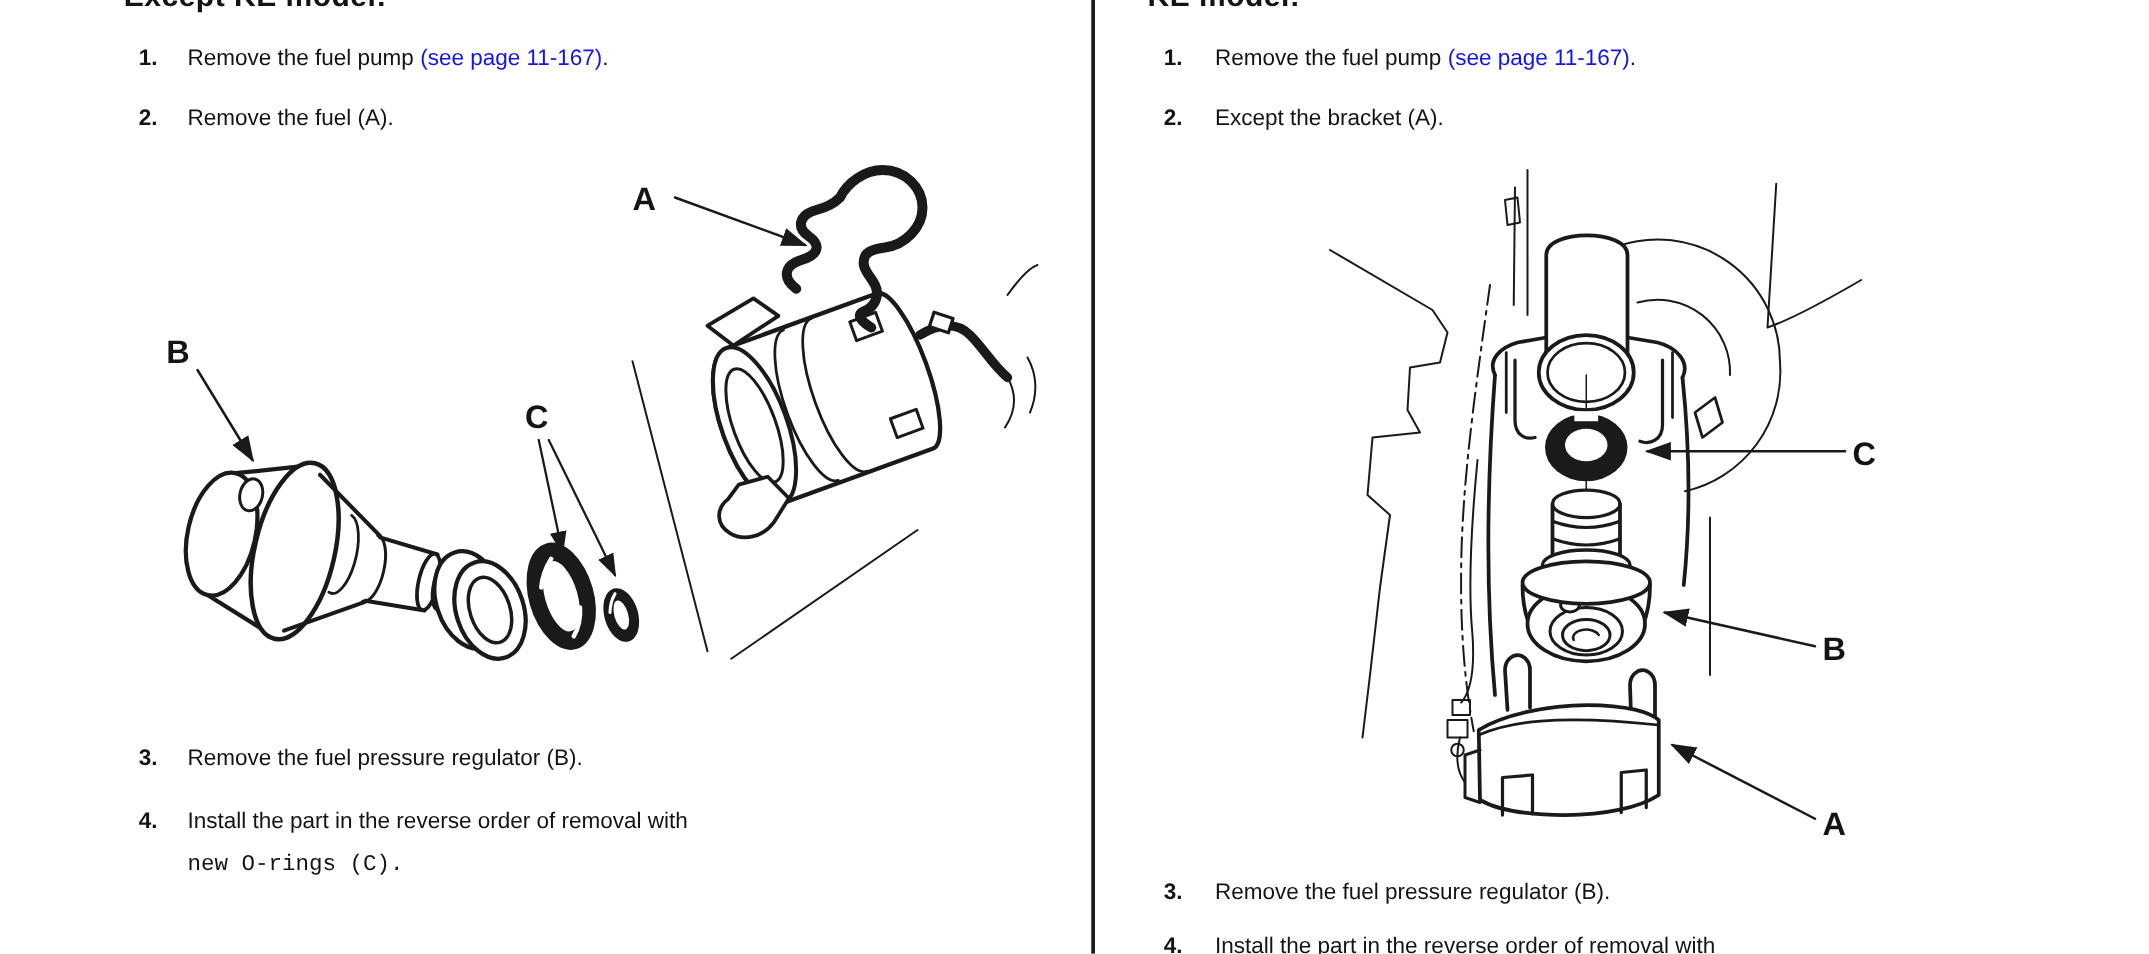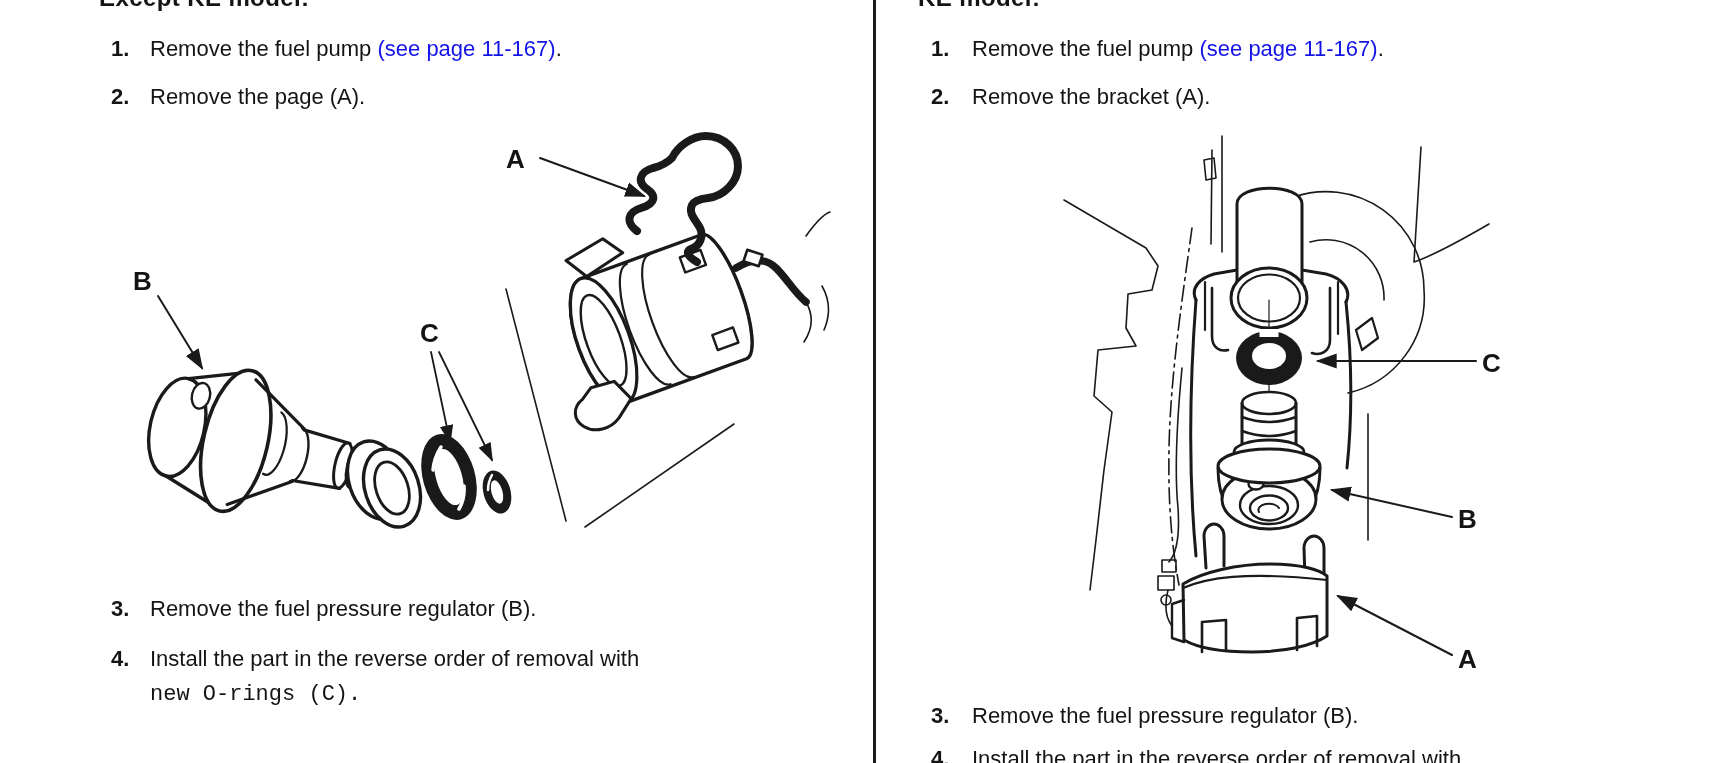--- a/index.html
+++ b/index.html
@@ -2,61 +2,61 @@
 <html style="--link: #1414e8;"><head>
 <meta charset="utf-8">
 <style>
   html,body{margin:0;padding:0;}
   body{
     width:1719px;height:763px;position:relative;overflow:hidden;
     background:#ffffff;color:#141414;
     font-family:"Liberation Sans",sans-serif;
   }
   .hdr{position:absolute;font-weight:bold;font-size:24px;white-space:nowrap;letter-spacing:.4px;}
-  .step{position:absolute;font-size:22px;white-space:nowrap;}
+  .step{position:absolute;font-size:18px;white-space:nowrap;}
   .num{font-weight:bold;display:inline-block;}
   .col-l .num{width:39px;}
   .col-r .num{width:41px;}
   .lnk{color:var(--link,#1414e8);}
   .divider{position:absolute;left:873px;top:0;width:3px;height:763px;background:#1a1a1a;}
   svg{position:absolute;}
   svg text{font-family:"Liberation Sans",sans-serif;font-weight:bold;font-size:26px;fill:#141414;}
   .ln{stroke:#1a1a1a;fill:none;stroke-linecap:round;stroke-linejoin:round;}
   .fw{fill:#ffffff;}
 </style>
 </head>
 <body style="background: rgb(255, 255, 255); color: rgb(20, 20, 20);">
 
 <div class="hdr col-l" style="left:99px;top:-16px;">Except KE model:</div>
 
 <div class="step col-l" style="left:111px;top:36px;">
   <span class="num">1.</span><span>Remove the fuel pump </span><span class="lnk">(see page 11-167)</span><span>.</span>
 </div>
 <div class="step col-l" style="left:111px;top:84px;">
-  <span class="num">2.</span><span>Remove the page (A).</span>
+  <span class="num">2.</span><span>Remove the fuel (A).</span>
 </div>
 <div class="step col-l" style="left:111px;top:596px;">
   <span class="num">3.</span><span>Remove the fuel pressure regulator (B).</span>
 </div>
 <div class="step col-l" style="left:111px;top:646px;">
   <span class="num">4.</span><span>Install the part in the reverse order of removal with</span>
 </div>
 <div class="step col-l" style="left:150px;top:682px;font-family:Liberation Mono, monospace;">
   <span>new O-rings (C).</span>
 </div>
 
 <div class="divider"></div>
 
 <div class="hdr col-r" style="left:918px;top:-16px;">KE model:</div>
 
 <div class="step col-r" style="left:931px;top:36px;">
   <span class="num">1.</span><span>Remove the fuel pump </span><span class="lnk">(see page 11-167)</span><span>.</span>
 </div>
 <div class="step col-r" style="left:931px;top:84px;">
-  <span class="num">2.</span><span>Remove the bracket (A).</span>
+  <span class="num">2.</span><span>Except the bracket (A).</span>
 </div>
 <div class="step col-r" style="left:931px;top:703px;">
   <span class="num">3.</span><span>Remove the fuel pressure regulator (B).</span>
 </div>
 <div class="step col-r" style="left:931px;top:746px;">
   <span class="num">4.</span><span>Install the part in the reverse order of removal with</span>
 </div>
 
 <svg style="left:90px;top:110px;" width="750" height="430" viewBox="90 110 750 430">
   <defs>

